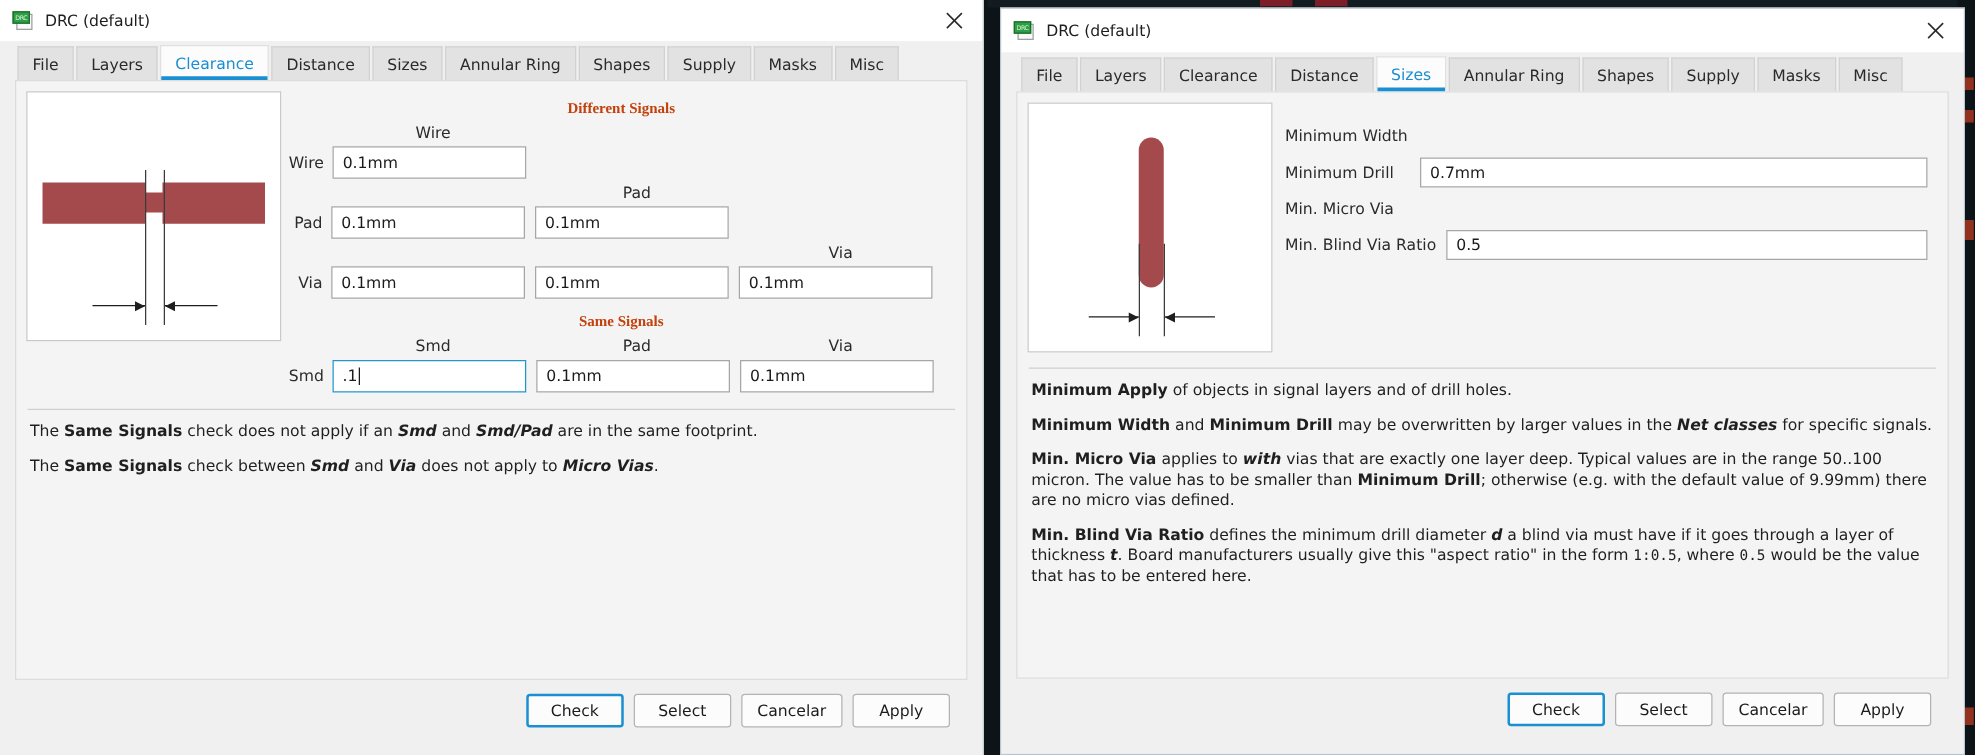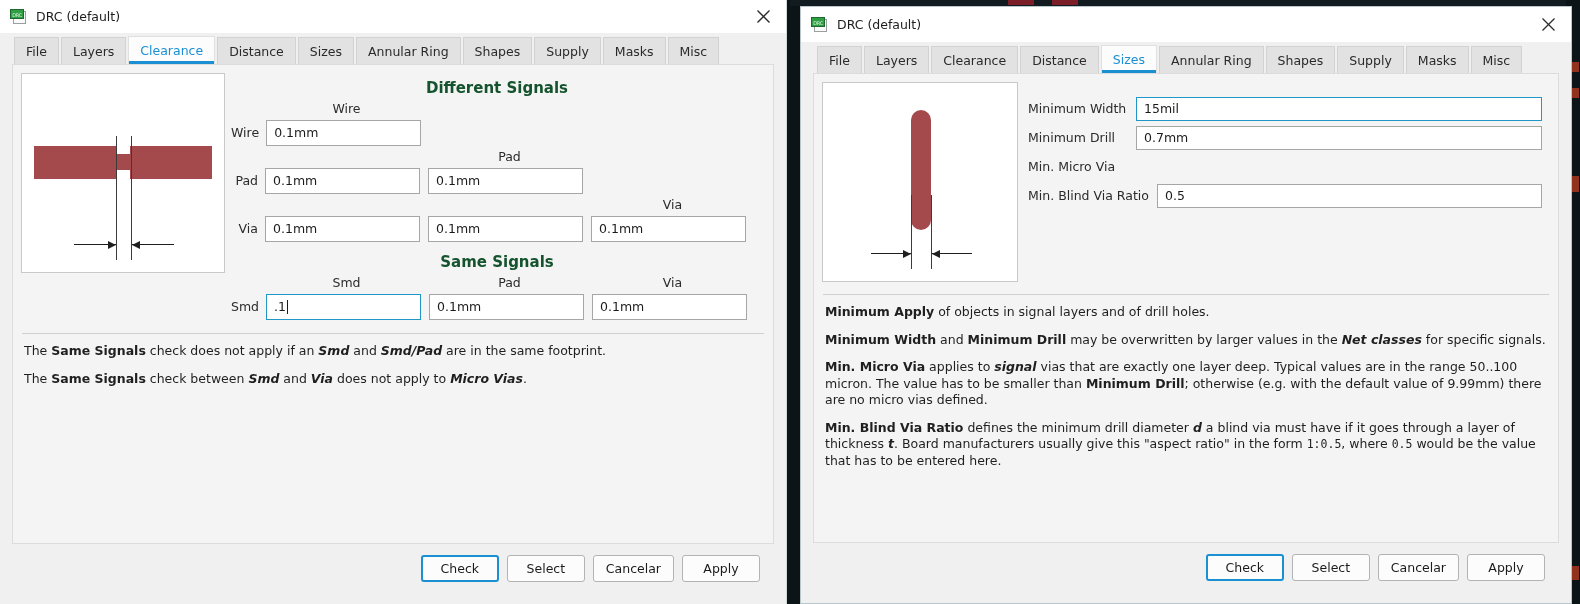--- a/index.html
+++ b/index.html
@@ -148,22 +148,23 @@
     position:absolute; background: var(--pcb-red, #a44a4c);
     border-radius: 999px;
   }
 
   
   .fields-left {
     flex: 1 1 auto; padding: 2px 10px 0 6px;
     position: relative;
   }
   .section-title {
-    text-align: center; font-size: 15px; font-weight: bold; color: #14532d;
+    text-align: center; font-size: 12px; font-weight: bold; color: #c2410c;
     margin: 4px 0 2px 0;
+    font-family: Liberation Serif, serif;
   }
   .colhead-row { display:flex; height: 19px; align-items:center; }
   .colhead {
     font-size: 12.5px; color:#2b2b2b; text-align:center;
   }
   .rowlbl {
     font-size: 12.5px; color:#2b2b2b; text-align:right;
     padding-right: 7px; flex: 0 0 34px;
   }
   .frow { display:flex; align-items:center; height: 29px; }
@@ -467,40 +468,39 @@
             <div class="vline" style="left:108px; top:112px; height:74px;"></div>
             <div class="dim-line" style="left:48px;  top:170px; width:40px;"></div>
             <div class="arrow-r" style="left:80px;  top:167px;"></div>
             <div class="dim-line" style="left:109px; top:170px; width:40px;"></div>
             <div class="arrow-l" style="left:109px; top:167px;"></div>
           </div>
 
           <div class="fields-right" id="fields-right">
               <div class="rrow">
                 <div class="rlabel">Minimum Width</div>
-                <div class="tinput focused">15mil</div>
               </div>
               <div class="rrow">
                 <div class="rlabel">Minimum Drill</div>
                 <div class="tinput">0.7mm</div>
               </div>
               <div class="rrow">
                 <div class="rlabel">Min. Micro Via</div>
               </div>
               <div class="rrow">
                 <div class="rlabel">Min. Blind Via Ratio</div>
                 <div class="tinput">0.5</div>
               </div>
             </div>
         </div>
 
         <div class="help" id="help-right">
             <p><b>Minimum Apply</b> of objects in signal layers and of drill holes.</p>
             <p><b>Minimum Width</b> and <b>Minimum Drill</b> may be overwritten by larger values in the <i>Net classes</i> for specific signals.</p>
-            <p><b>Min. Micro Via</b> applies to <i>signal</i> vias that are exactly one layer deep. Typical values are in the range 50..100 micron. The value has to be smaller than <b>Minimum Drill</b>; otherwise (e.g. with the default value of 9.99mm) there are no micro vias defined.</p>
+            <p><b>Min. Micro Via</b> applies to <i>with</i> vias that are exactly one layer deep. Typical values are in the range 50..100 micron. The value has to be smaller than <b>Minimum Drill</b>; otherwise (e.g. with the default value of 9.99mm) there are no micro vias defined.</p>
             <p><b>Min. Blind Via Ratio</b> defines the minimum drill diameter <i>d</i> a blind via must have if it goes through a layer of thickness <i>t</i>. Board manufacturers usually give this "aspect ratio" in the form <span class="mono">1:0.5</span>, where <span class="mono">0.5</span> would be the value that has to be entered here.</p>
           </div>
       </div>
 
       <div class="footer" id="footer-right">
           <div class="btn default">Check</div>
           <div class="btn">Select</div>
           <div class="btn">Cancelar</div>
           <div class="btn">Apply</div>
         </div>

